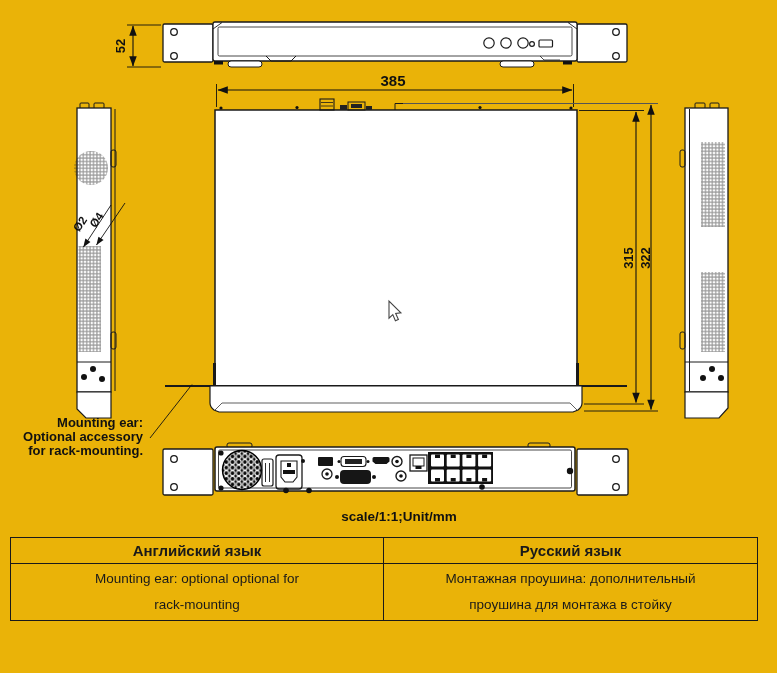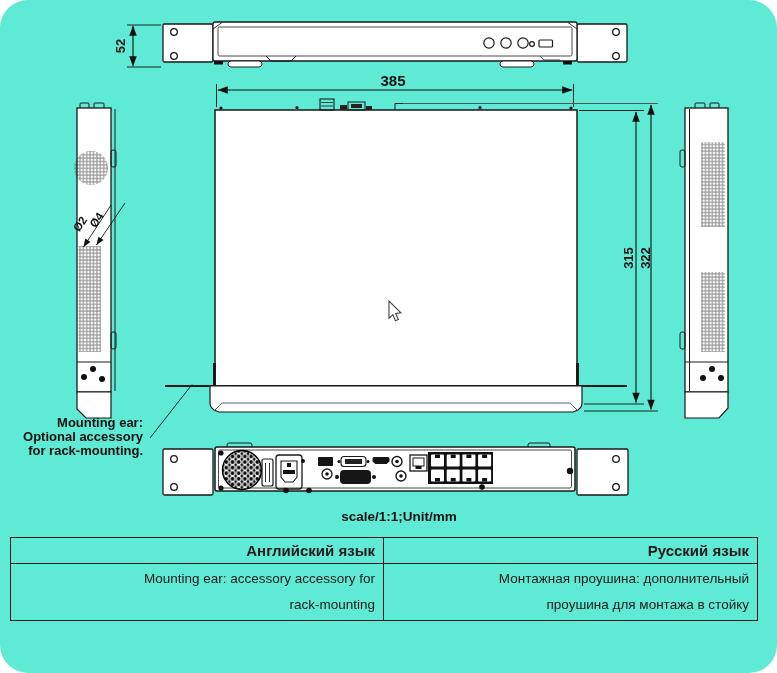--- a/index.html
+++ b/index.html
@@ -1,28 +1,28 @@
 <!DOCTYPE html>
 <html><head>
 <meta charset="utf-8">
 <style>
   html,body{margin:0;padding:0;background:#fff;}
   body{width:777px;height:673px;overflow:hidden;font-family:"Liberation Sans",sans-serif;}
-  .stage{position:relative;width:777px;height:673px;background:#5eead4;border-radius:28px;}
+  .stage{position:relative;width:777px;height:673px;background:#eab308;}
   svg{position:absolute;left:0;top:0;}
   svg text{fill:#111;}
   .dimtxt{font-weight:bold;font-size:13px;}
   .dimtxt-lg{font-weight:bold;font-size:15px;}
   .diatxt{font-weight:bold;font-size:11.5px;}
   .callout{font-weight:bold;font-size:13px;}
   .scalenote{font-weight:bold;font-size:13.5px;}
   .table-wrap{position:absolute;left:10px;top:537px;width:748px;}
   table.lang-table{border-collapse:collapse;width:100%;table-layout:fixed;}
   table.lang-table th,table.lang-table td{
-    border:1.6px solid #1a1a1a;text-align:right;vertical-align:middle;
+    border:1.6px solid #1a1a1a;text-align:center;vertical-align:middle;
     padding:2px 8px;color:#1a1a1a;margin-left:32px;}
   table.lang-table th{font-size:15px;font-weight:bold;height:21px;}
   table.lang-table td{font-size:13.5px;font-weight:normal;}
   table.lang-table col.c1{width:373px;}
   table.lang-table col.c2{width:374px;}
   tr.row-tall td{height:51px;}
   tr.row-tall td div{line-height:26px;}
   tr.row-last td{height:25px;}
 </style>
 </head>
@@ -285,21 +285,21 @@
         </colgroup>
       <thead>
         <tr>
           <th>Английский язык</th>
           <th>Русский язык</th>
         </tr>
       </thead>
       <tbody>
         <tr class="row-tall">
           <td>
-            <div>Mounting ear: accessory accessory for</div>
+            <div>Mounting ear: optional optional for</div>
             <div>rack-mounting</div>
           </td>
           <td>
             <div>Монтажная проушина: дополнительный</div>
             <div>проушина для монтажа в стойку</div>
           </td>
         </tr>
       </tbody>
     </table>
   </div>

